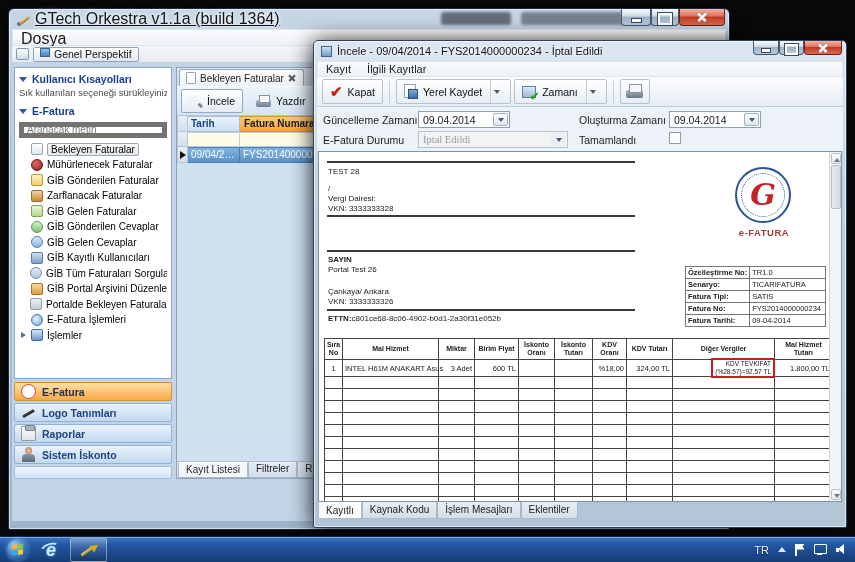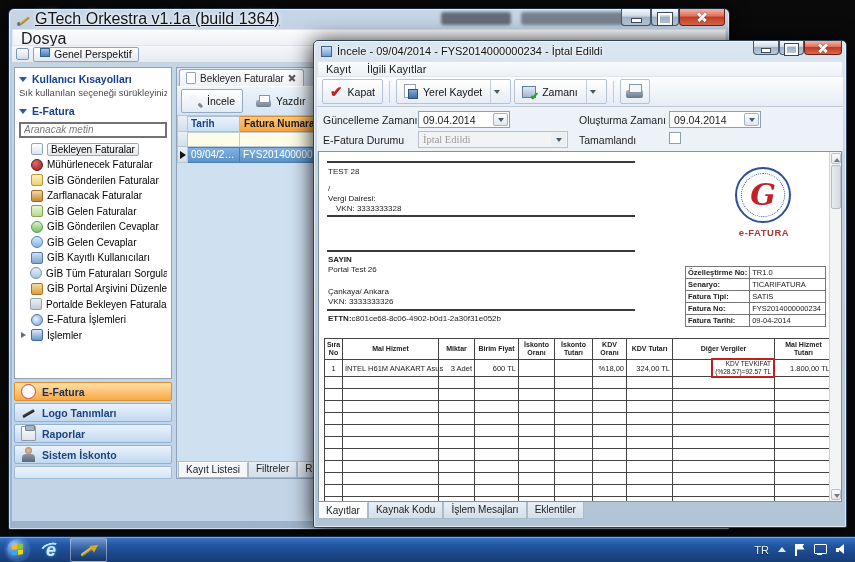--- a/index.html
+++ b/index.html
@@ -48,21 +48,21 @@
     background:linear-gradient(#ffffff,#e2e8f0);border:1px solid #8aa3c0;border-radius:2px;font-family:inherit;}
   .persp-ico{width:10px;height:9px;background:linear-gradient(#9cc0e8,#4d7fb8);border:1px solid #35618f;}
 
   .mw-body{position:absolute;left:3px;right:3px;top:54px;bottom:8px;background:#c3d4e6;}
 
   
   .sidebar{position:absolute;left:2px;top:4px;width:158px;height:412px;display:flex;flex-direction:column;}
   .sb-list{flex:1;background:#fff;border:1px solid #8ea3b8;overflow:hidden;padding:3px 4px;}
   .sb-h{display:flex;align-items:center;gap:5px;font-size:10.5px;font-weight:bold;color:#173f8f;height:16px;}
   .sb-hint{font-size:9.5px;color:#4a4a4a;height:16px;white-space:nowrap;overflow:hidden;}
-  .sb-search{width:100%;height:16px;border:2px solid #737373;font-size:10px;color:#555;padding:0 3px;margin:2px 0 4px;font-family:inherit;font-style:italic;}
+  .sb-search{width:100%;height:16px;border:5px solid #737373;font-size:10px;color:#555;padding:0 3px;margin:2px 0 4px;font-family:inherit;}
   .sb-search::placeholder{color:#7a7a7a;}
   .sb-items{padding-left:2px;}
   .sb-item{display:flex;align-items:center;gap:4px;height:15.5px;font-size:10px;color:#000;white-space:nowrap;overflow:hidden;}
   .sb-item.selected .sb-label{background:linear-gradient(#fdfdfd,#e4e7ea);border:1px solid #9aa6b2;border-radius:2px;padding:0 3px;}
   .sb-caret{width:6px;height:6px;visibility:hidden;border-left:5px solid #5a7184;border-top:3px solid transparent;border-bottom:3px solid transparent;}
   .sb-item.expandable .sb-caret{visibility:visible;}
   .sb-ico{width:12px;height:12px;flex:0 0 12px;border-radius:2px;}
   
   .pending-invoices-icon{background:linear-gradient(#ffffff,#dde5ee);border:1px solid #8fa6bc;}
   .seal-invoices-icon{background:radial-gradient(circle at 35% 30%,#e06a6a,#8c1f1f);border-radius:50%;border:1px solid #6d1414;}
@@ -521,21 +521,21 @@
       </div>
       <span class="f-lab" style="left:262px;top:27px;">Tamamlandı</span>
       <span class="checkbox" style="left:352px;top:25px;"></span>
     </div>
 
     <div class="iw-preview">
       <div class="rule" style="top:9px;"></div>
       <div class="inv-txt" style="left:9px;top:15px;">TEST 28</div>
       <div class="inv-txt" style="left:9px;top:32px;">/</div>
       <div class="inv-txt" style="left:9px;top:42px;">Vergi Dairesi:</div>
-      <div class="inv-txt" style="left:9px;top:52px;margin-left:8px;">VKN: 3333333328</div>
+      <div class="inv-txt" style="left:9px;top:52px;">VKN: 3333333328</div>
       <div class="rule" style="top:63px;"></div>
 
       <div class="logo-circle">
         <span class="logo-g">G</span>
       </div>
       <div class="logo-label">e-FATURA</div>
 
       <div class="rule" style="top:98px;"></div>
       <div class="inv-txt bold" style="left:9px;top:103px;">SAYIN</div>
       <div class="inv-txt" style="left:9px;top:113px;">Portal Test 26</div>
@@ -780,21 +780,21 @@
 
       <div class="iw-scroll">
         <span class="sc-up"></span>
         <span class="sc-thumb"></span>
         <span class="sc-dn"></span>
       </div>
     </div>
 
     <div class="iw-tabs">
 
-        <div class="iw-tab active"><span>Kayıtlar</span></div>
+        <div class="iw-tab active"><span>Kayıtlı</span></div>
 
         <div class="iw-tab"><span>Kaynak Kodu</span></div>
 
         <div class="iw-tab"><span>İşlem Mesajları</span></div>
 
         <div class="iw-tab"><span>Eklentiler</span></div>
 
     </div>
   </div>
 

